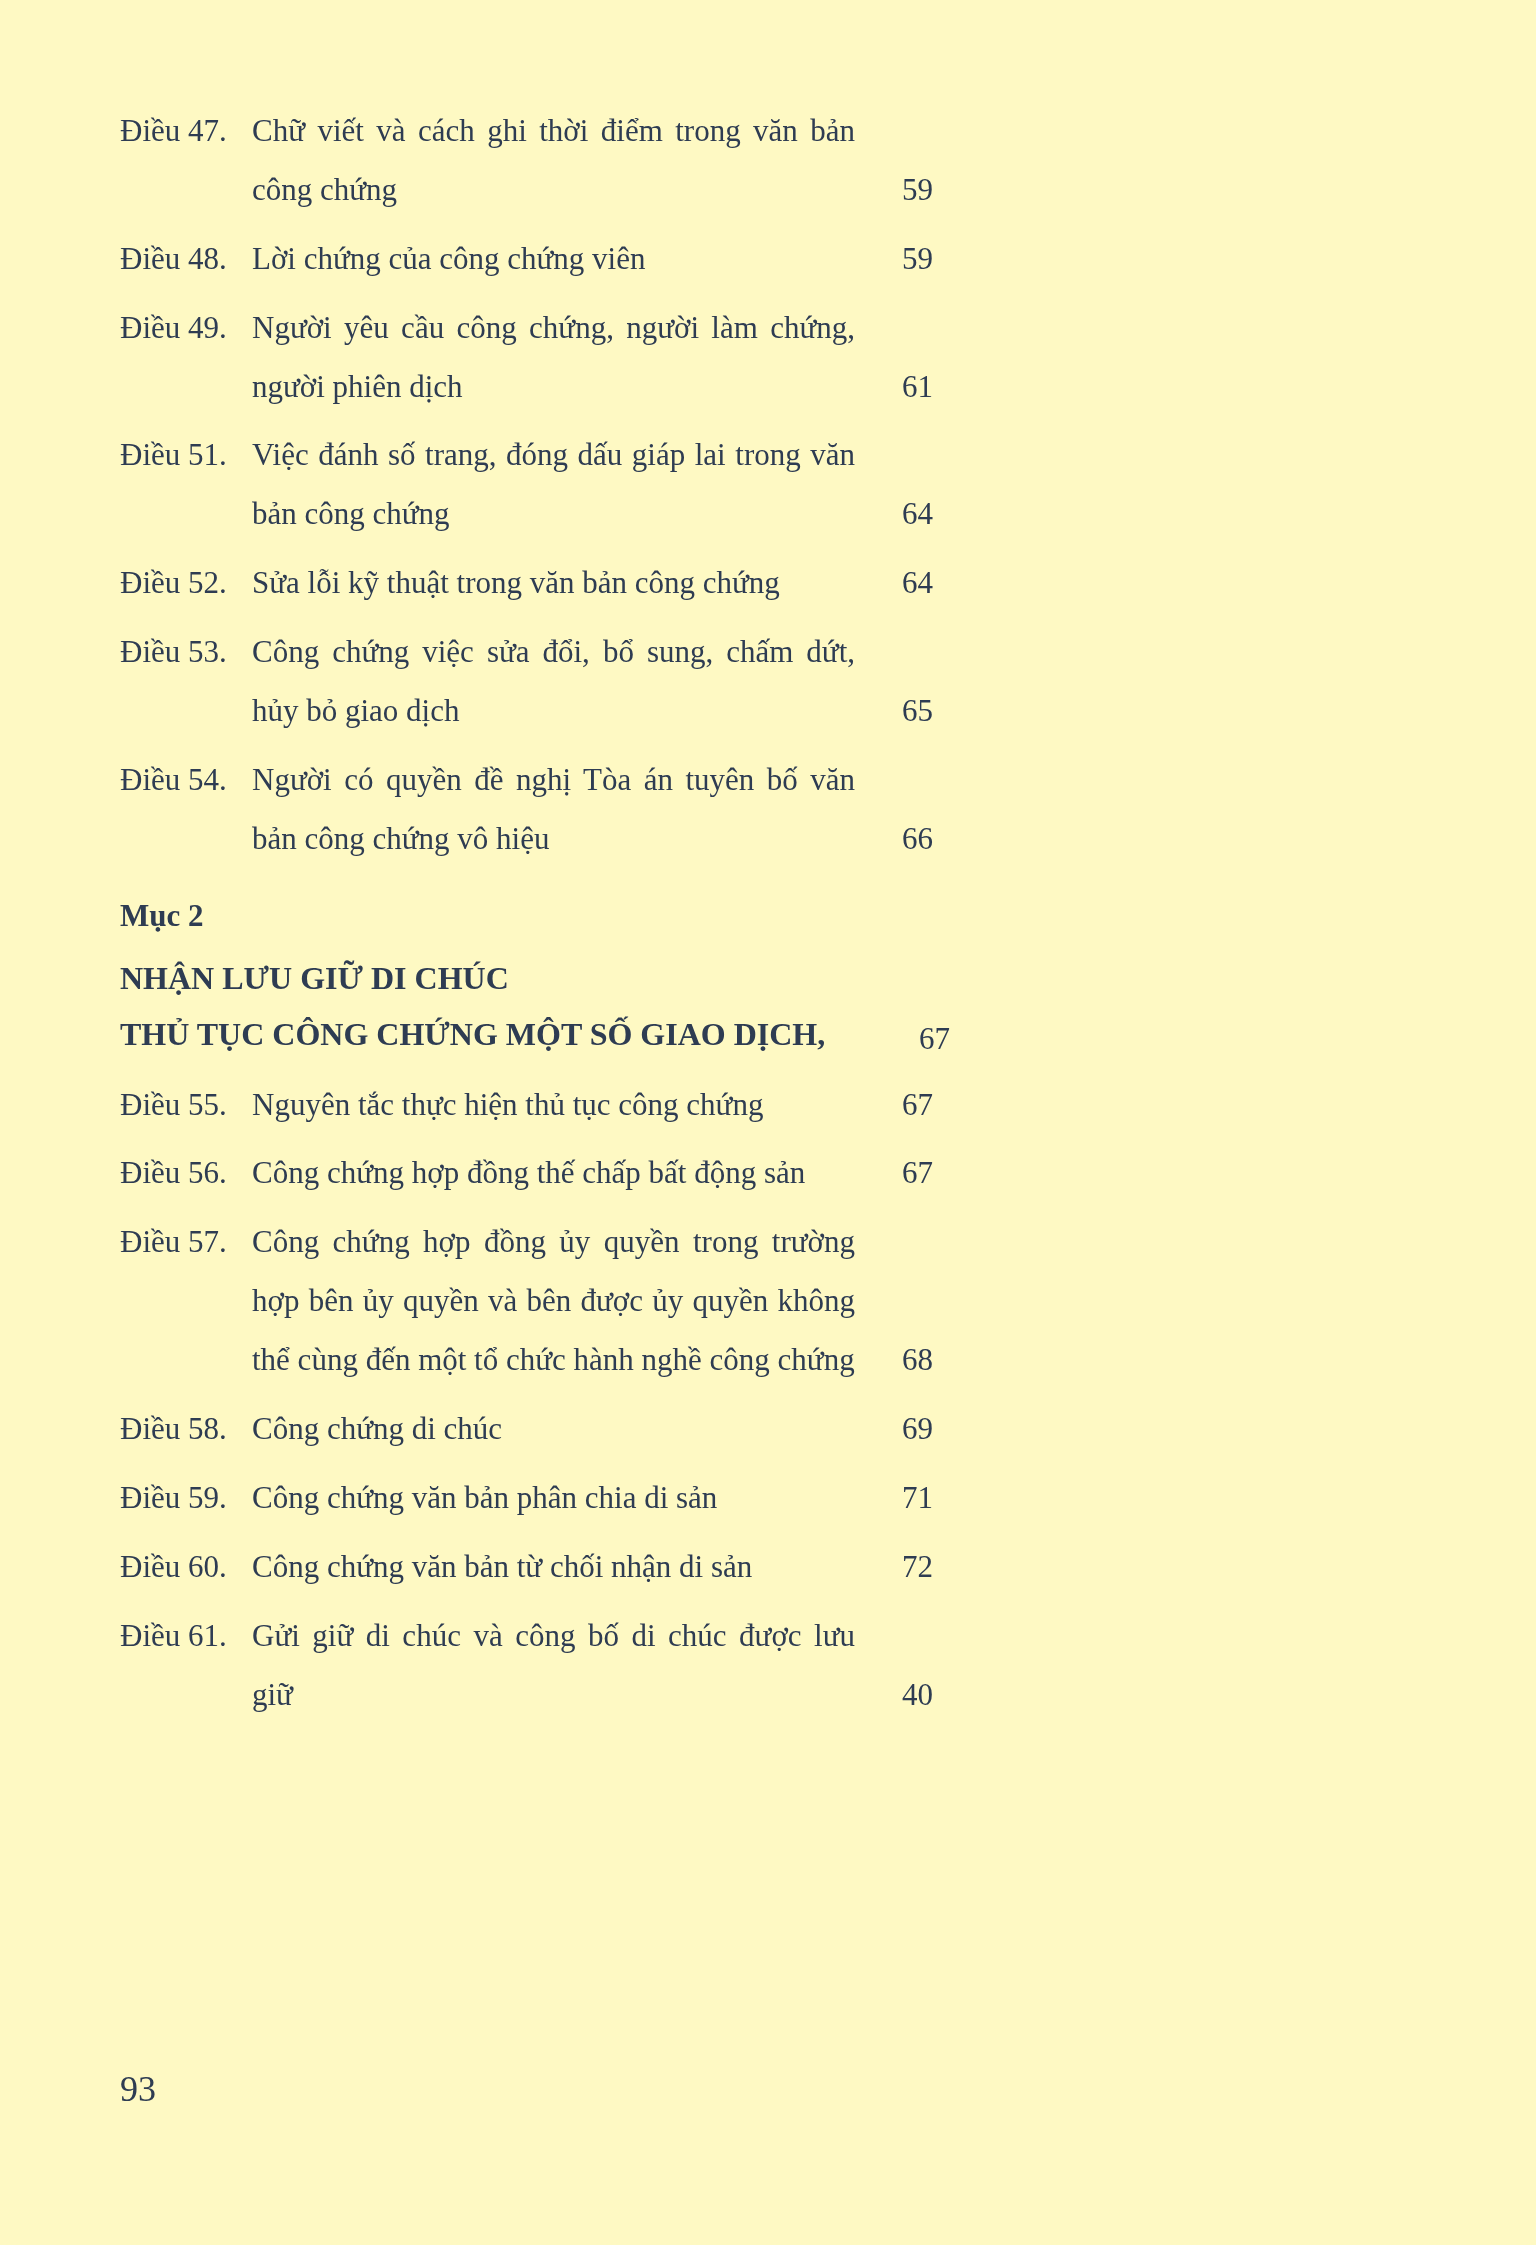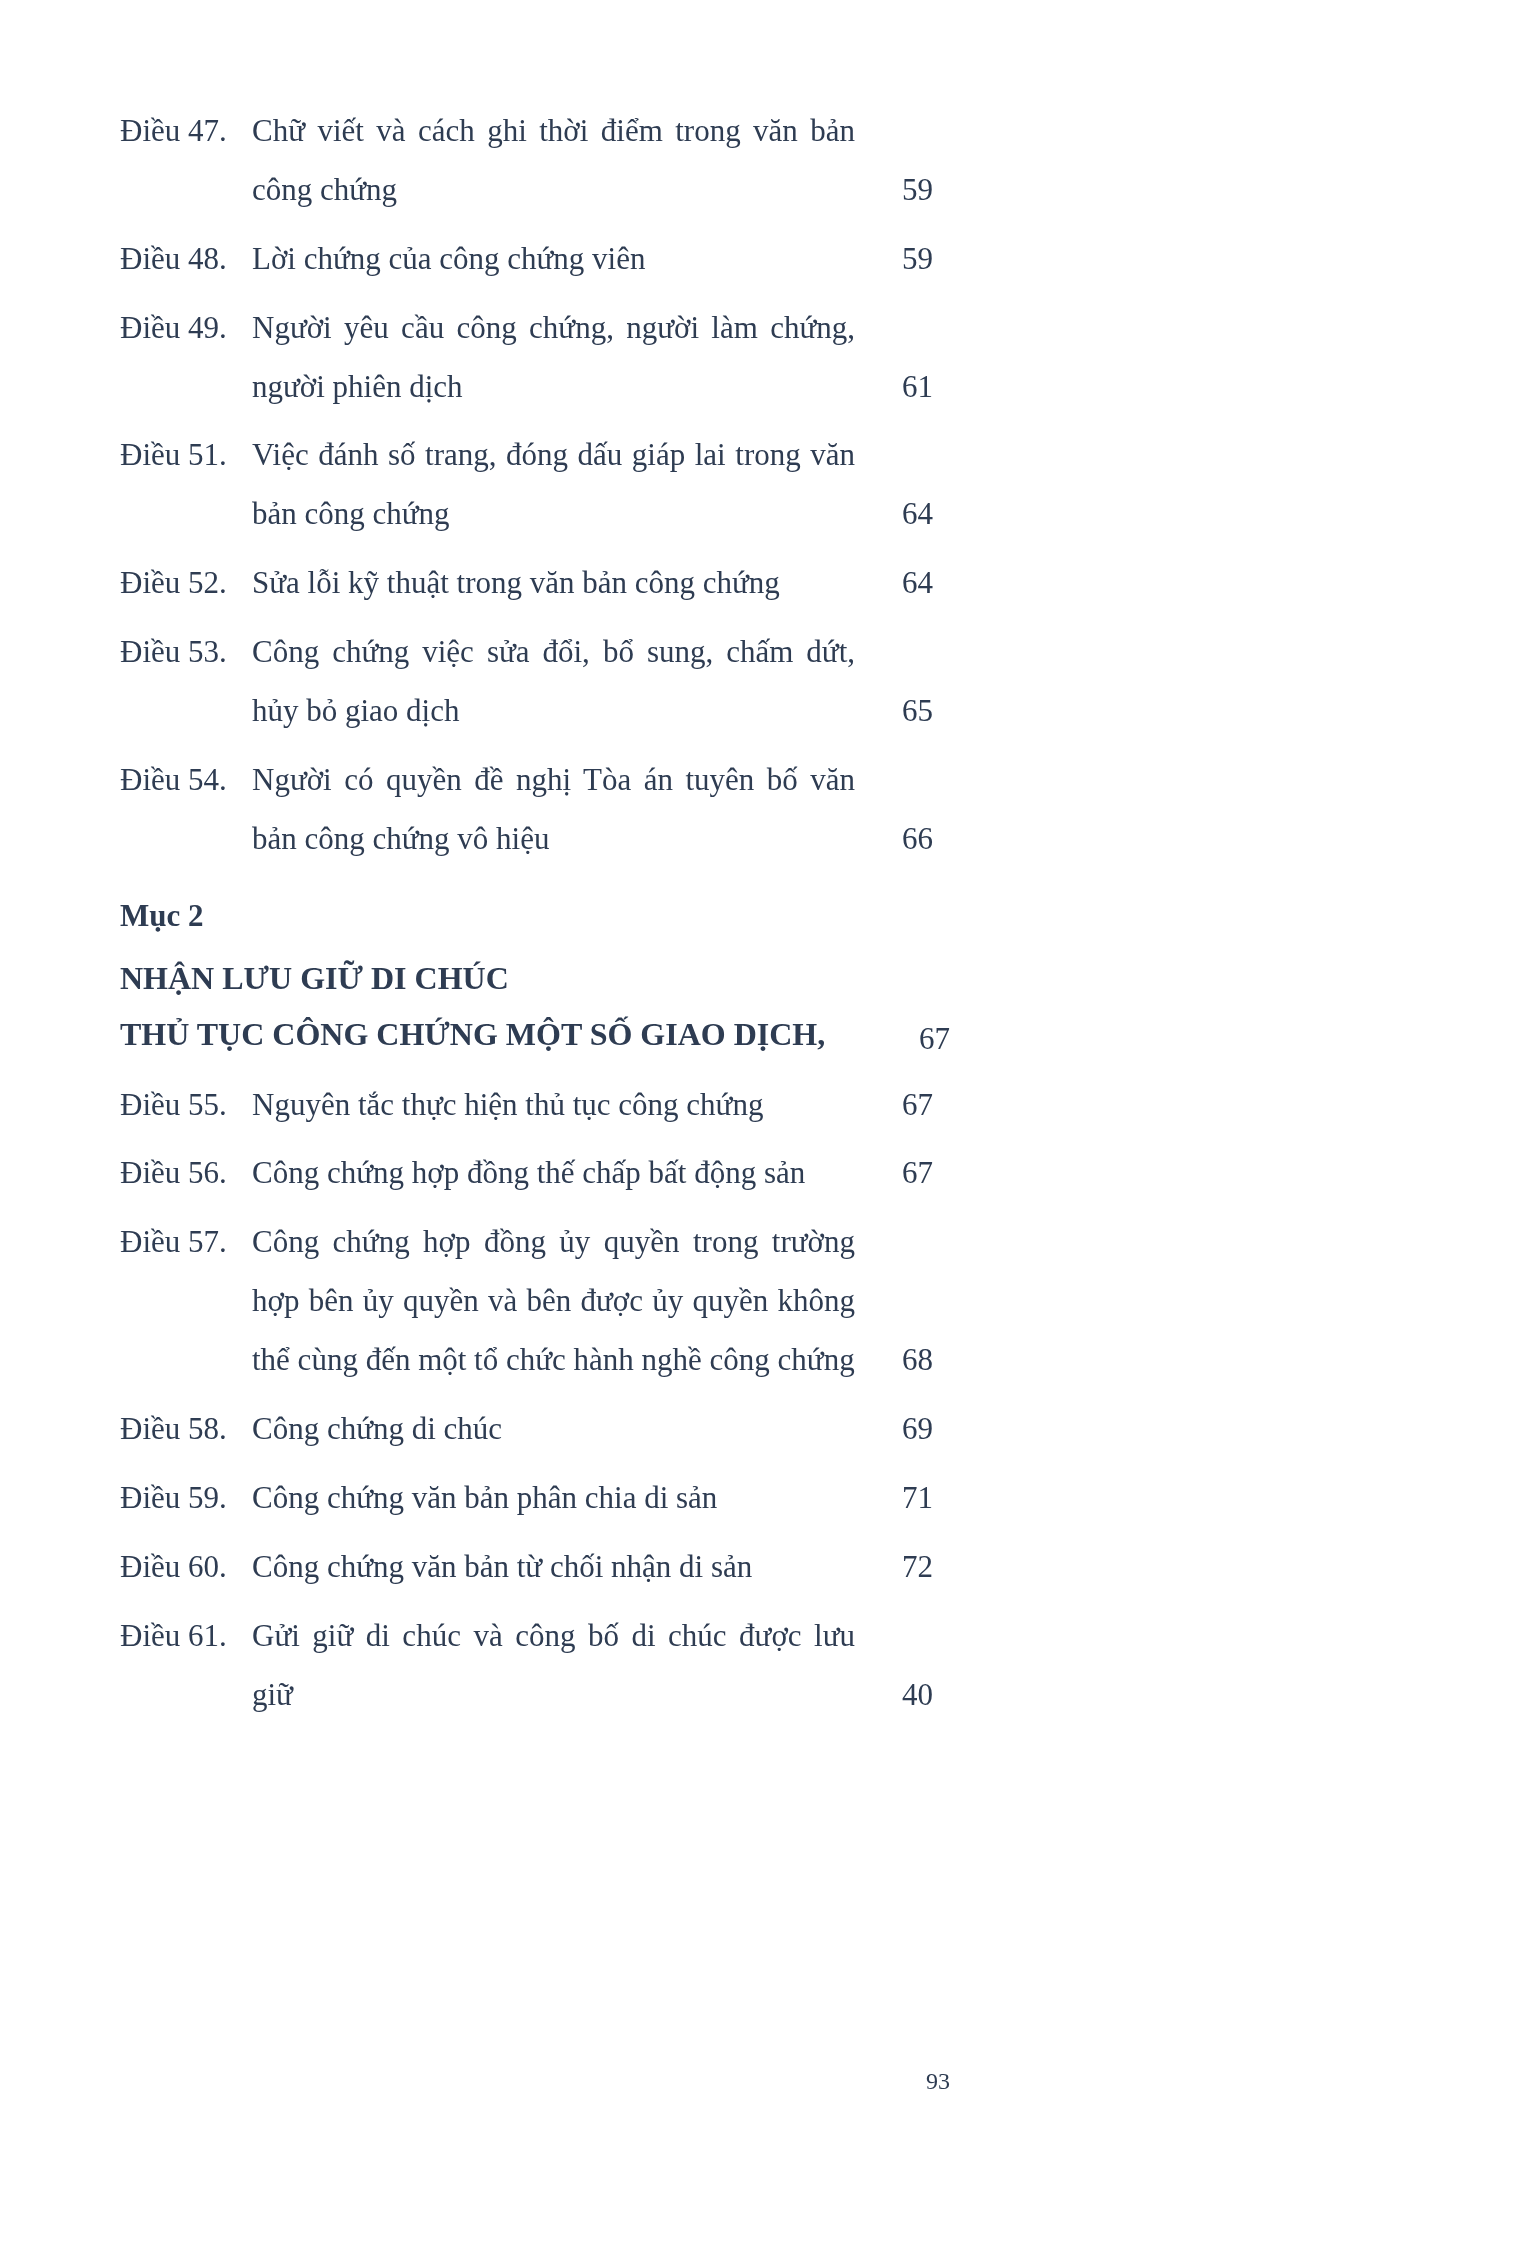--- a/index.html
+++ b/index.html
@@ -5,21 +5,21 @@
   html, body {
     margin: 0;
     padding: 0;
     background: #e9e9e9;
   }
   .page {
     position: relative;
     width: 1536px;
     height: 2245px;
     margin: 0 auto;
-    background: #ffffff;
+    background: #fef9c3;
     color: #2e3c52;
     font-family: "Liberation Serif", "DejaVu Serif", serif;
     overflow: hidden;
   }
   .content {
     position: absolute;
     left: 120px;
     top: 102px;
     width: 830px;
   }
@@ -71,22 +71,22 @@
     bottom: 4px;
     font-weight: normal;
     font-size: 31px;
     line-height: 1.2;
   }
   .footer {
     position: absolute;
     left: 120px;
     top: 2068px;
     width: 830px;
-    text-align: right;
-    font-size: 24px;
+    text-align: left;
+    font-size: 36px;
   }
 </style>
 </head>
 <body>
 
 <div class="page">
   <div class="content">
 
     <div class="entry">
       <span class="label">Điều 47.</span>

